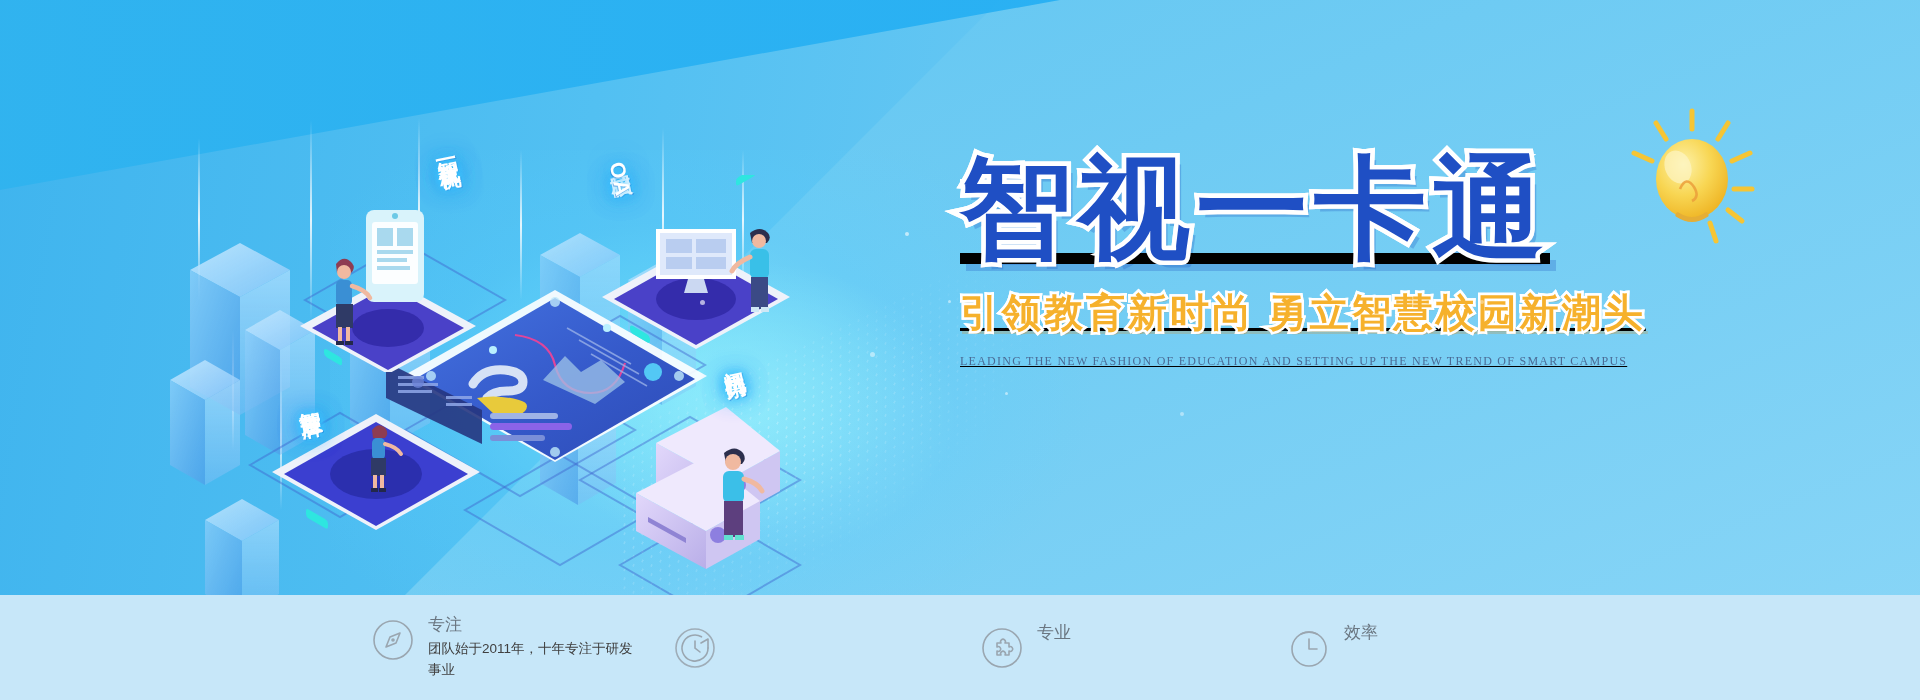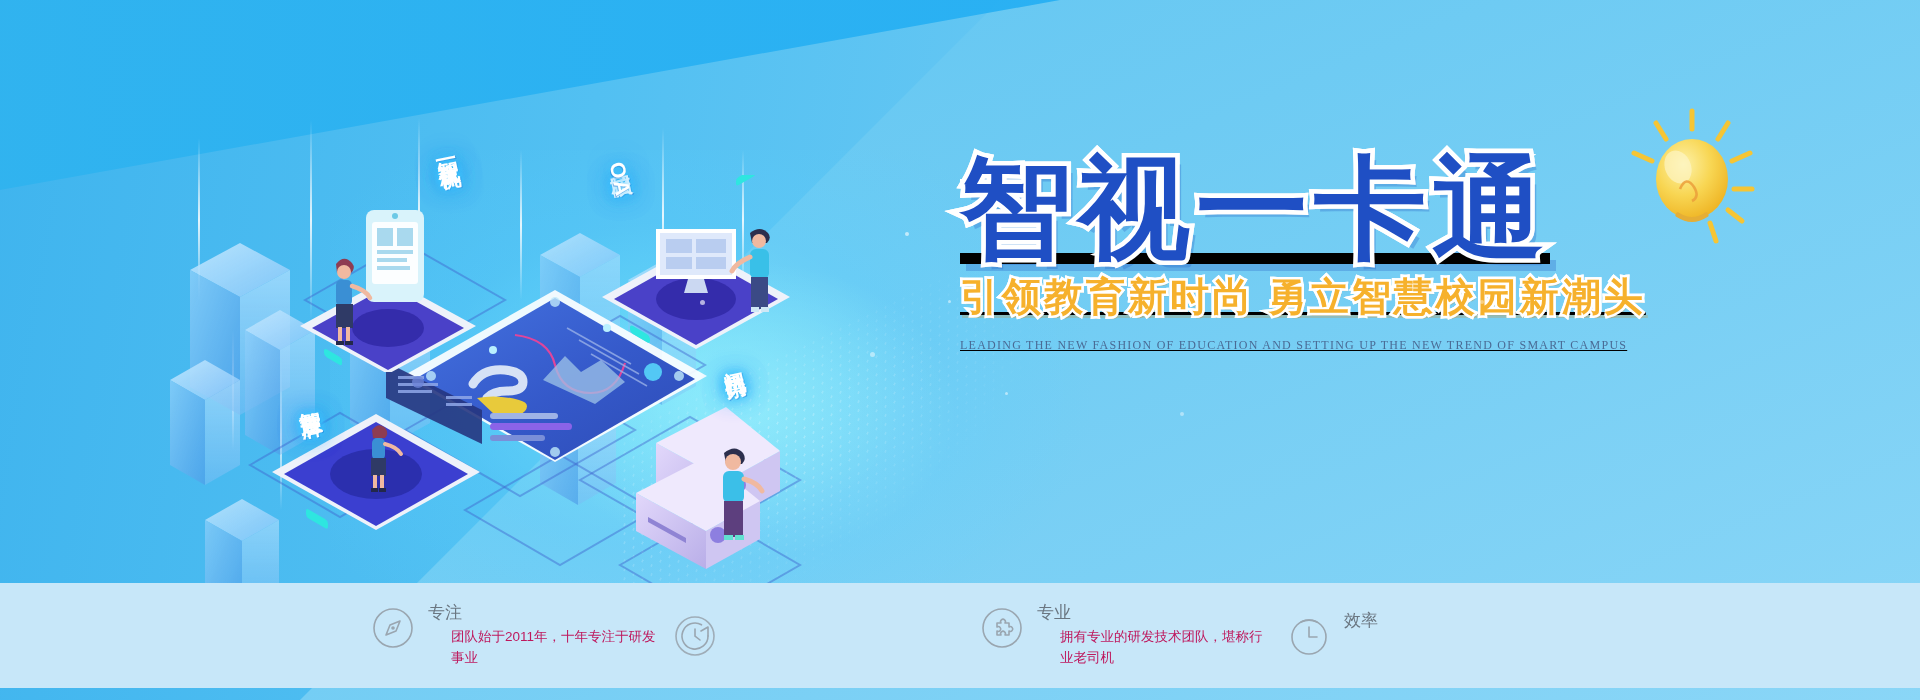--- a/index.html
+++ b/index.html
@@ -74,21 +74,21 @@
     color:#1f4fc4;
     letter-spacing:6px;
     line-height:1.05;
     white-space:nowrap;
     -webkit-text-stroke:9px #ffffff;
     paint-order:stroke fill;
     text-shadow:6px 7px 0 rgba(40,100,200,.30);
     position:relative;
   }
   .subtitle {
-    margin-top:2px;
+    margin-top:18px;
     font-size:39px;
     font-weight:800;
     color:#f6b12c;
     letter-spacing:3px;
     white-space:nowrap;
     -webkit-text-stroke:5px #ffffff;
     paint-order:stroke fill;
     text-shadow:2px 3px 0 rgba(210,140,30,.25);
   }
   .eyebrow-en {
@@ -98,21 +98,21 @@
     letter-spacing:1.25px;
     white-space:nowrap;
     font-family:"Liberation Serif","DejaVu Serif",serif;
   }
 
   
   .bulb-wrap { position:absolute; left:1620px; top:105px; width:150px; height:150px; }
 
   
   .feature-bar {
-    position:absolute; left:0; bottom:12px; width:1920px; height:105px;
+    position:absolute; left:0; bottom:0; width:1920px; height:105px;
     background:#c7e7f9;
     display:flex;
     align-items:center;
     padding-left:372px;
   }
   .feature {
     display:flex;
     align-items:flex-start;
     width:307px;
     gap:14px;
@@ -122,24 +122,23 @@
   .f-text { padding-top:0; }
   .f-title {
     font-size:17px;
     color:#6a7681;
     font-weight:400;
     line-height:1.25;
     margin-bottom:4px;
   }
   .f-desc {
     font-size:13.5px;
-    color:#be185d;
+    color:#404040;
     line-height:1.55;
     max-width:215px;
-    margin-left:23px;
   }
 
   .sparkle { position:absolute; border-radius:50%; background:rgba(255,255,255,.85); }
 </style>
 </head>
 <body>
 
 <div class="banner">
 
   <div class="bg-diag-light"></div>
@@ -484,21 +483,20 @@
 
     <div class="feature">
       <div class="f-icon">
         <svg width="42" height="42" viewBox="0 0 42 42">
           <circle cx="21" cy="21" r="19" fill="none" stroke="#9aa6b0" stroke-width="1.6"></circle>
           <path d="M16,16 h4 a2.4,2.4 0 1,1 4,0 h4 v4 a2.4,2.4 0 1,1 0,4 v4 h-4 a2.4,2.4 0 1,0 -4,0 h-4 v-4 a2.4,2.4 0 1,0 0,-4 z" fill="none" stroke="#9aa6b0" stroke-width="1.6" stroke-linejoin="round"></path>
         </svg>
       </div>
       <div class="f-text">
         <div class="f-title">专业</div>
-        <div class="f-desc">拥有专业的研发技术团队，堪称行业老司机</div>
       </div>
     </div>
 
     <div class="feature">
       <div class="f-icon">
         <svg width="42" height="42" viewBox="0 0 42 42">
           <circle cx="21" cy="22" r="17" fill="none" stroke="#9aa6b0" stroke-width="1.6"></circle>
           <path d="M13,7 a19,19 0 0,1 16,0" fill="none" stroke="#9aa6b0" stroke-width="1.6" stroke-linecap="round"></path>
           <path d="M21,12 L21,22 L29,22" fill="none" stroke="#9aa6b0" stroke-width="1.6" stroke-linecap="round" stroke-linejoin="round"></path>
         </svg>

